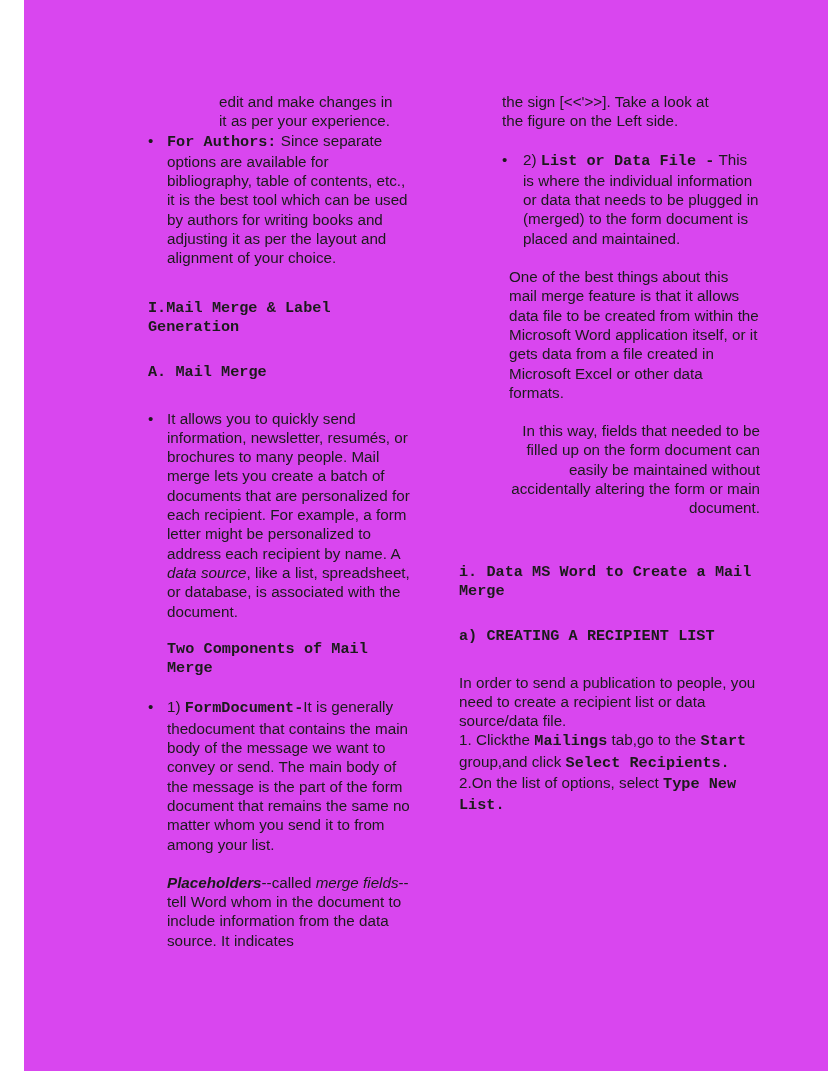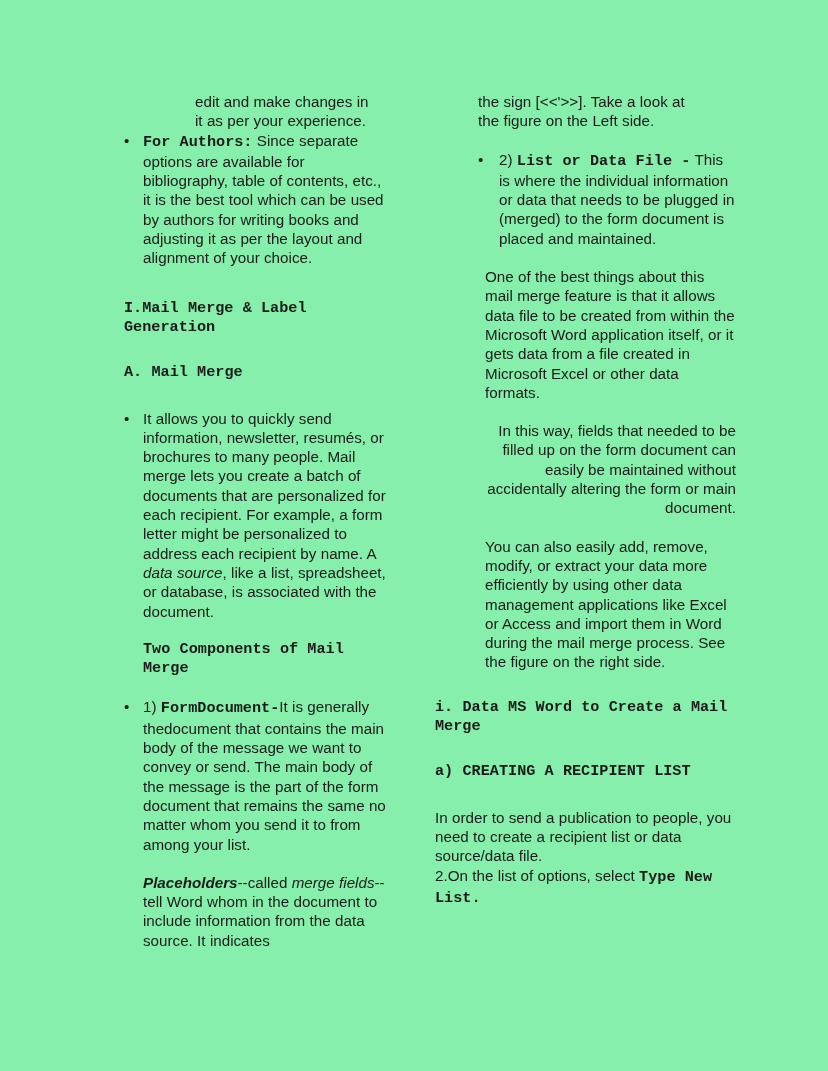--- a/index.html
+++ b/index.html
@@ -12,21 +12,22 @@
     height: 1071px;
     position: relative;
     font-family: "Liberation Sans", sans-serif;
     color: #1b1b1b;
     -webkit-font-smoothing: antialiased;
   }
 
   .page {
     position: absolute;
     inset: 0;
-    background: #86efac;
+    background: #d946ef;
+    margin-left: 24px;
   }
 
   .columns {
     position: absolute;
     left: 0;
     top: 92px;
     width: 828px;
     display: flex;
     flex-direction: row;
     align-items: flex-start;
@@ -151,33 +152,33 @@
       <div class="gap-md"></div>
 
       <div class="blk" style="padding-left:50px;">One of the best things about this mail merge feature is that it allows data file to be created from within the Microsoft Word application itself, or it gets data from a file created in Microsoft Excel or other data formats.</div>
 
       <div class="gap-md"></div>
 
       <div class="blk" style="padding-left:50px;text-align:right;">In this way, fields that needed to be filled up on the form document can easily be maintained without accidentally altering the form or main document.</div>
 
       <div class="gap-md"></div>
 
-      <div class="blk" style="padding-left:50px;">You can also easily add, remove, modify, or extract your data more efficiently by using other data management applications like Excel or Access and import them in Word during the mail merge process. See the figure on the right side.</div>
 
       <div class="gap-lg"></div>
 
       <div class="blk h-bold">i. Data MS Word to Create a Mail Merge</div>
 
       <div class="gap-lg"></div>
 
       <div class="blk h-bold">a) CREATING A RECIPIENT LIST</div>
 
       <div class="gap-lg"></div>
 
       <div class="blk">In order to send a publication to people, you need to create a recipient list or data source/data file.</div>
 
+      <div class="blk"><span>1. Clickthe </span><span class="h-bold">Mailings</span><span> tab,go to the </span><span class="h-bold">Start</span><span> group,and click </span><span class="h-bold">Select Recipients.</span></div>
 
       <div class="blk"><span>2.On the list of options, select </span><span class="h-bold">Type New List.</span></div>
 
     </div>
 
   </div>
 </div>
 
 </body></html>

